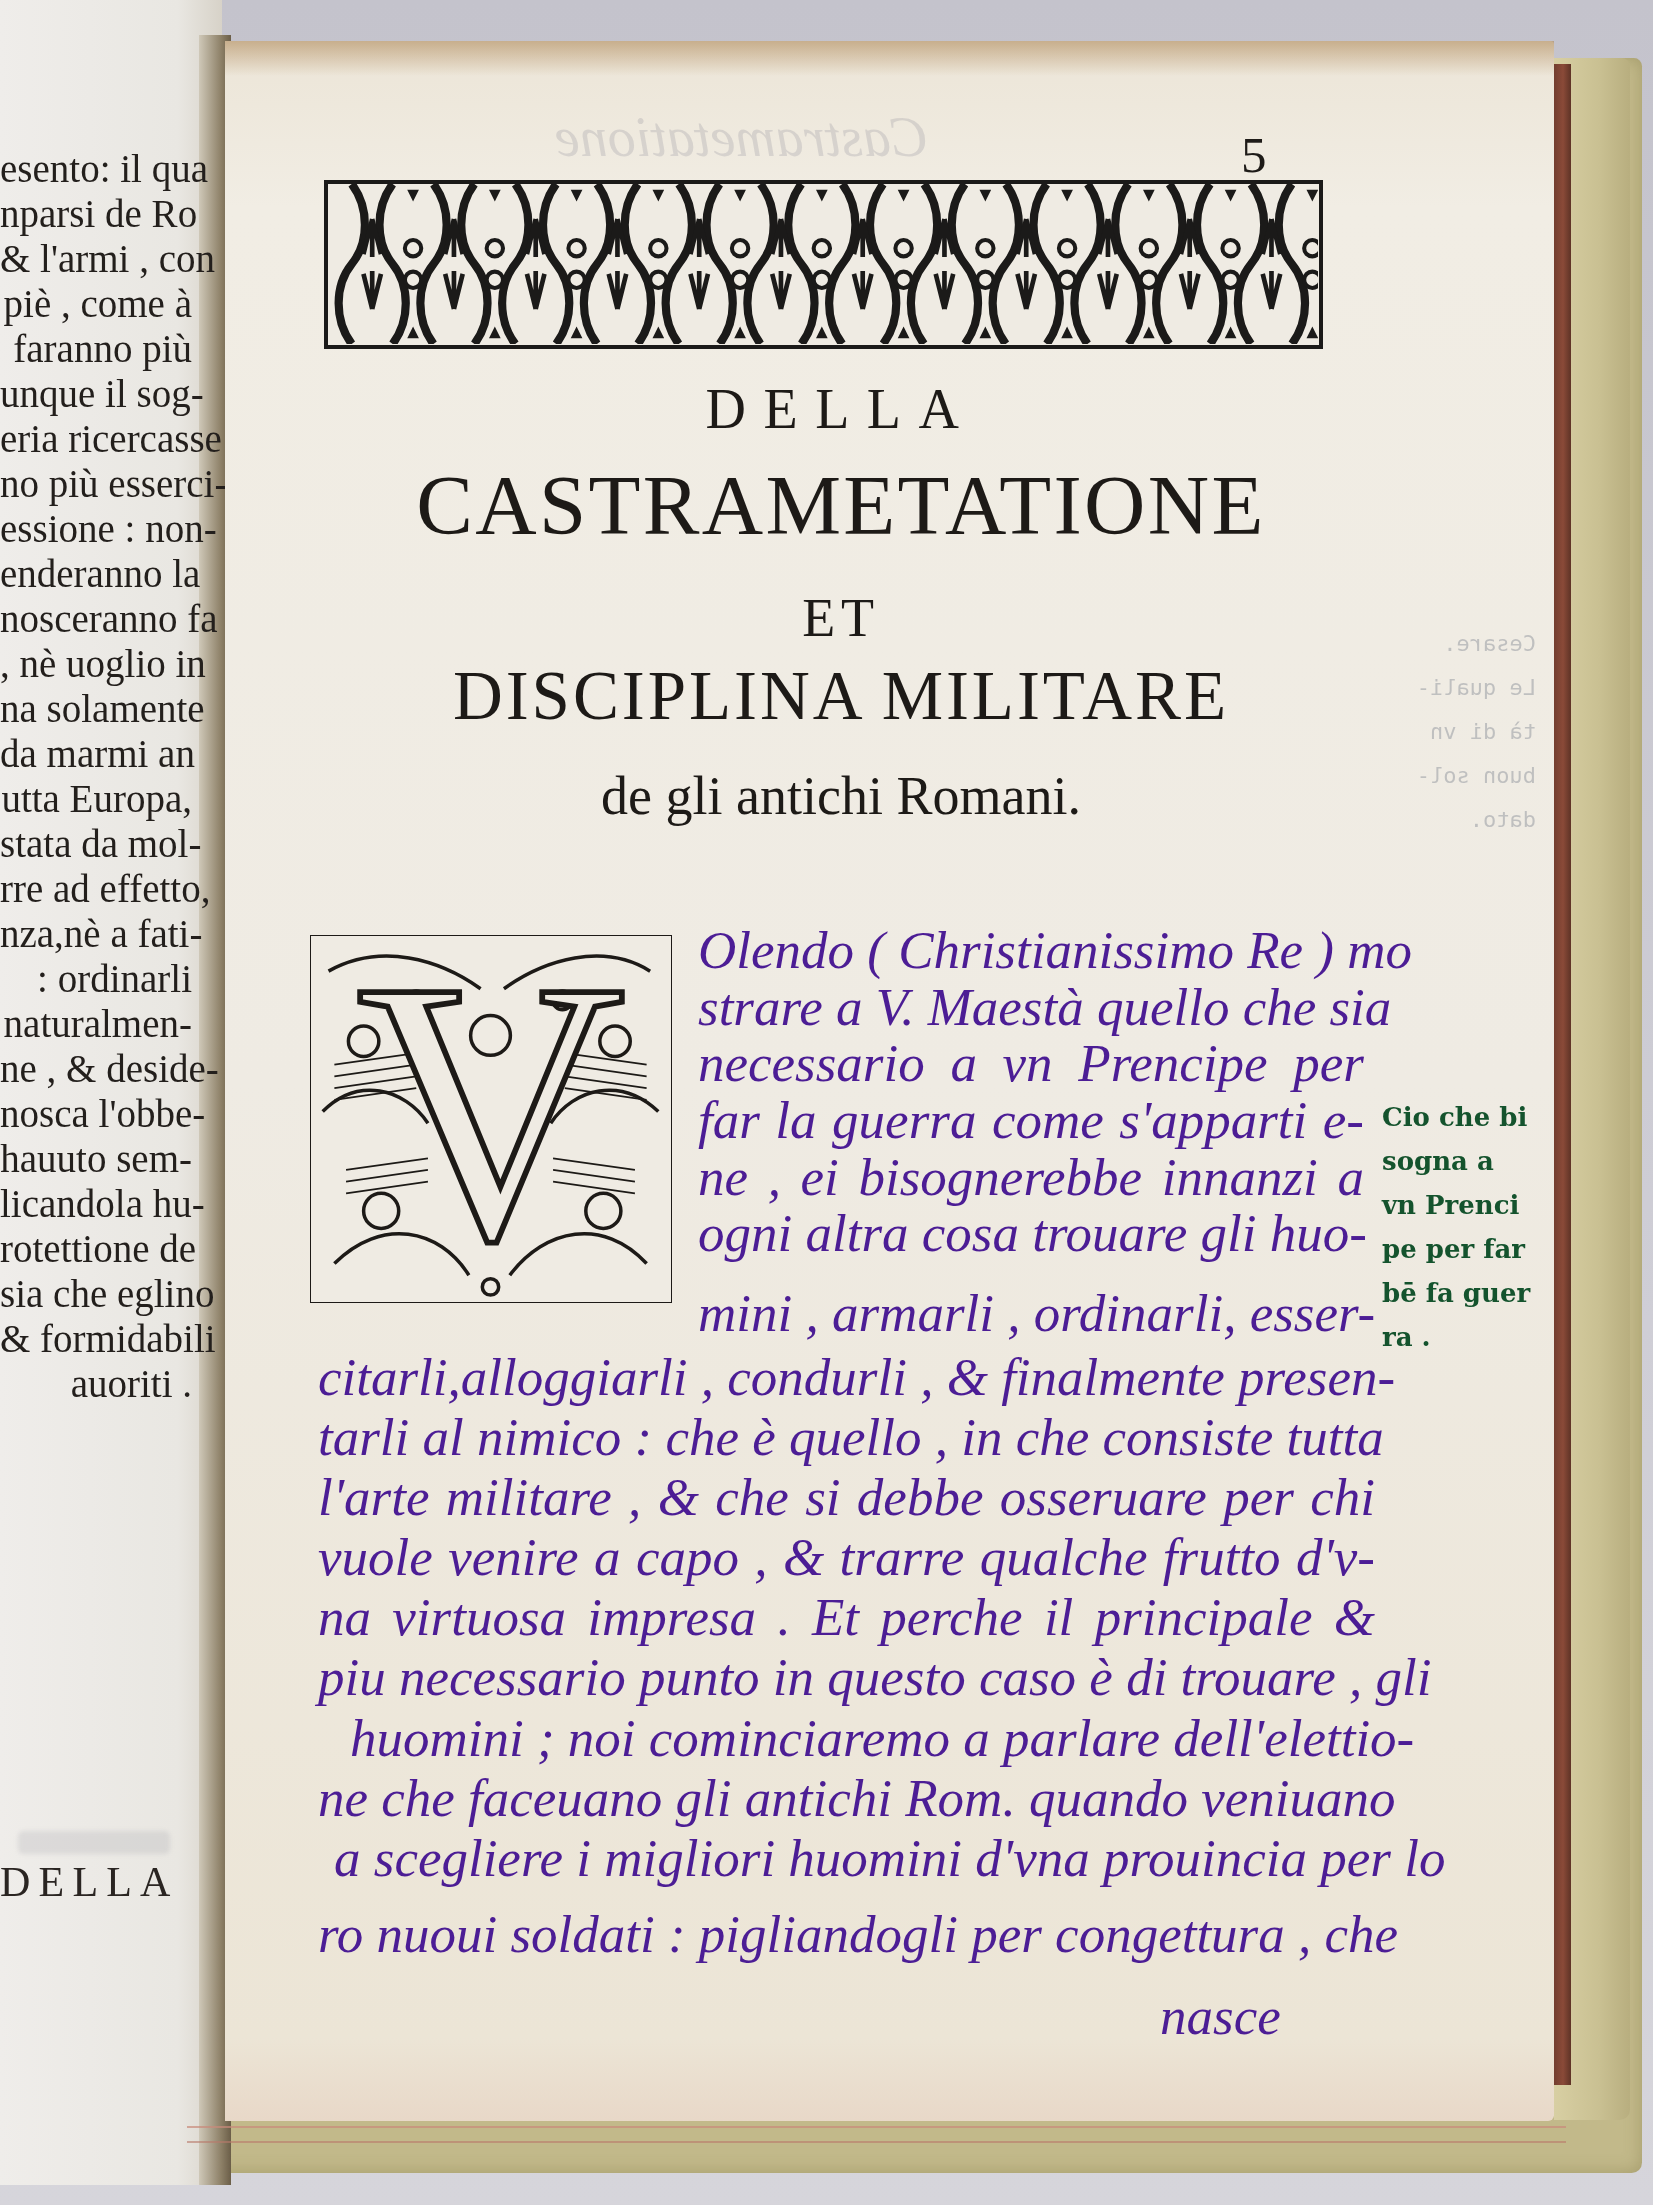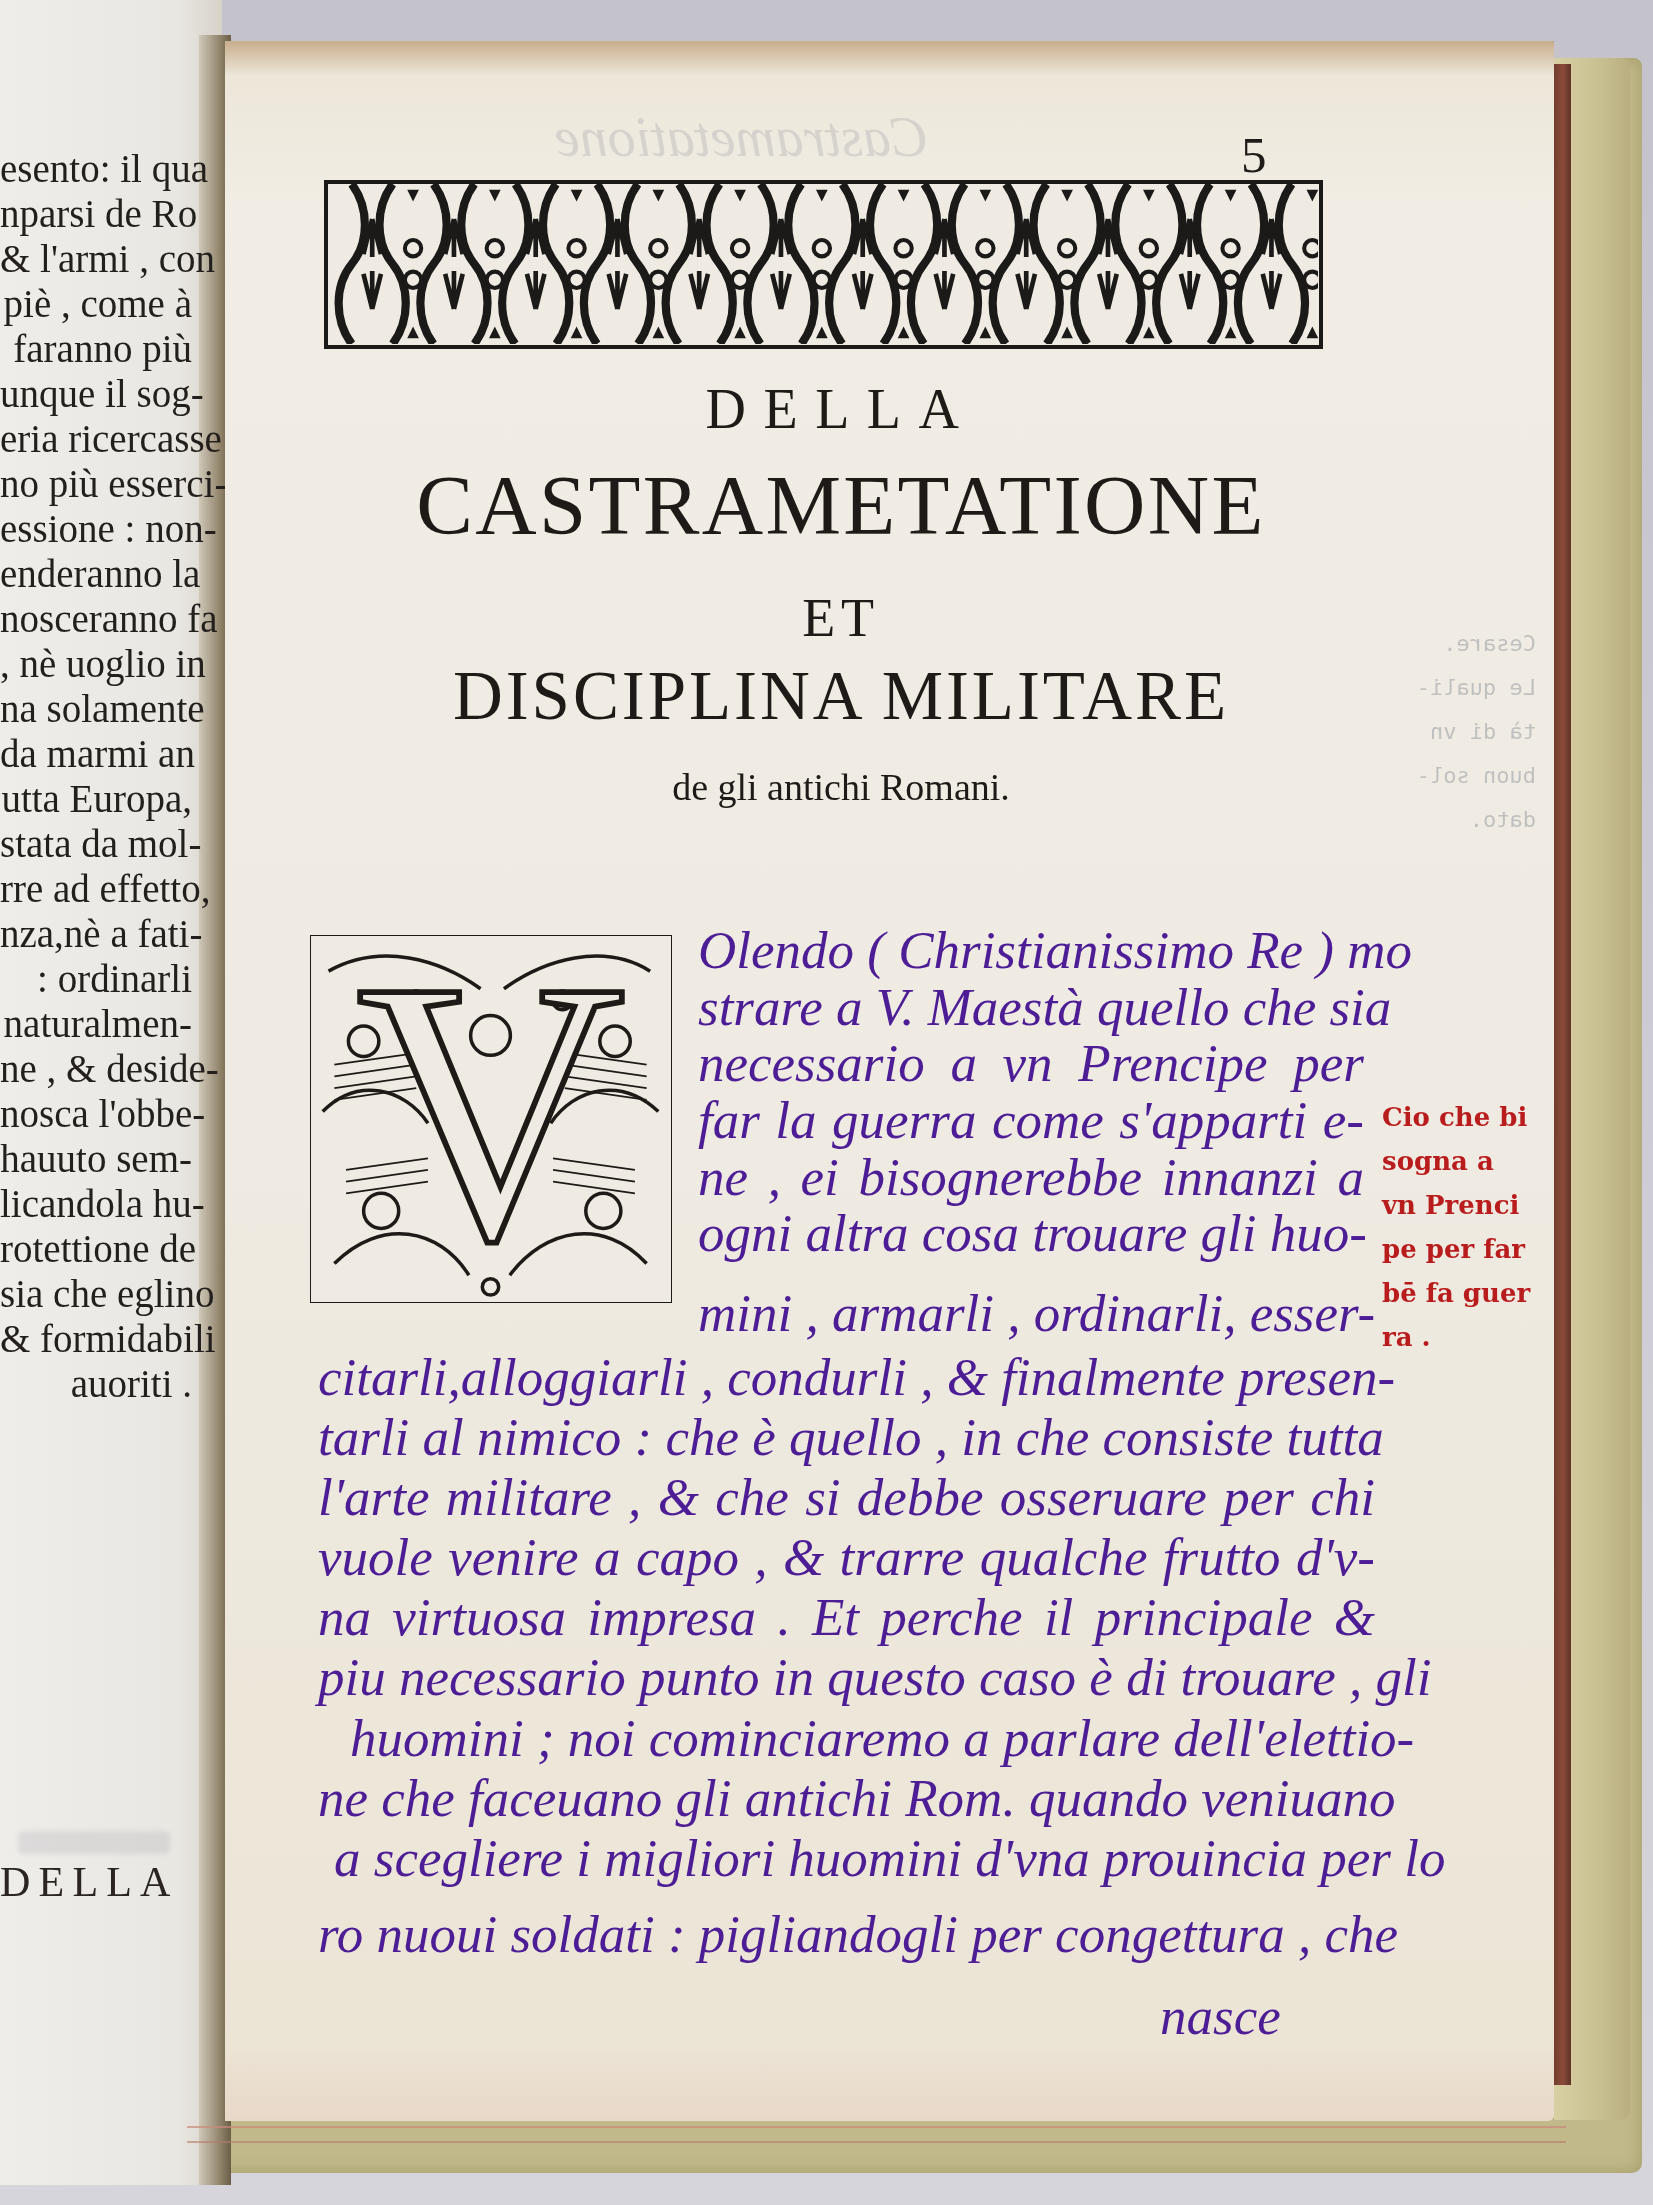--- a/index.html
+++ b/index.html
@@ -54,35 +54,35 @@
   .ornament { position:absolute; left:324px; top:180px; width:999px; height:169px;
     background:#efebe3; border:4.7px solid #1b1a19; box-sizing:border-box; overflow:hidden; }
   .ornament svg { display:block; }
 
   .title { position:absolute; left:292px; width:1098px; text-align:center; color:#1d1a17;
     font-family:"Liberation Serif", serif; }
   .t-della { top:377px; font-size:56px; letter-spacing:17.5px; }
   .t-castra { top:456px; font-size:85px; letter-spacing:2.3px; }
   .t-et { top:587px; font-size:54px; letter-spacing:5.8px; }
   .t-disc { top:657px; font-size:69px; letter-spacing:2.9px; }
-  .t-sub { top:765px; font-size:38px; }
+  .t-sub { top:765px; font-size:54px; }
 
   
   .initial { position:absolute; left:310px; top:935px; width:362px; height:368px;
     border:1.8px solid #1d1a17; box-sizing:border-box; background:#efebe3; }
   .initial .letter { position:absolute; left:0; top:-11.7px; width:100%; text-align:center;
     font-family:"Liberation Serif", serif; font-size:374px; line-height:374px; color:#efebe3;
     -webkit-text-stroke:5.8px #1d1a17; }
 
   .body-text { position:absolute; font-family:"Liberation Serif", serif; font-style:italic;
     font-size:53px; color:#4c1d95; white-space:nowrap; }
   .body-line { position:absolute; white-space:nowrap; text-align:justify; text-align-last:justify; }
 
   .margin-note { position:absolute; left:1382px; top:1095px; width:169px;
-    font-family:"DejaVu Serif", serif; font-weight:bold; font-size:26px; line-height:44px; color:#b91c1c; }
+    font-family:"DejaVu Serif", serif; font-weight:bold; font-size:26px; line-height:44px; color:#14532d; }
   .margin-ghost { position:absolute; left:1367px; top:622px; width:169px;
     font-family:"DejaVu Sans Mono", monospace; font-size:22px; line-height:44px; color:rgba(80,90,110,.3);
     transform:scaleX(-1); text-align:left; }
 </style>
 </head>
 <body>
 
 <div class="bg-grey"></div>
 <div class="cover"></div>
 <div class="cover-right-edge"></div>

